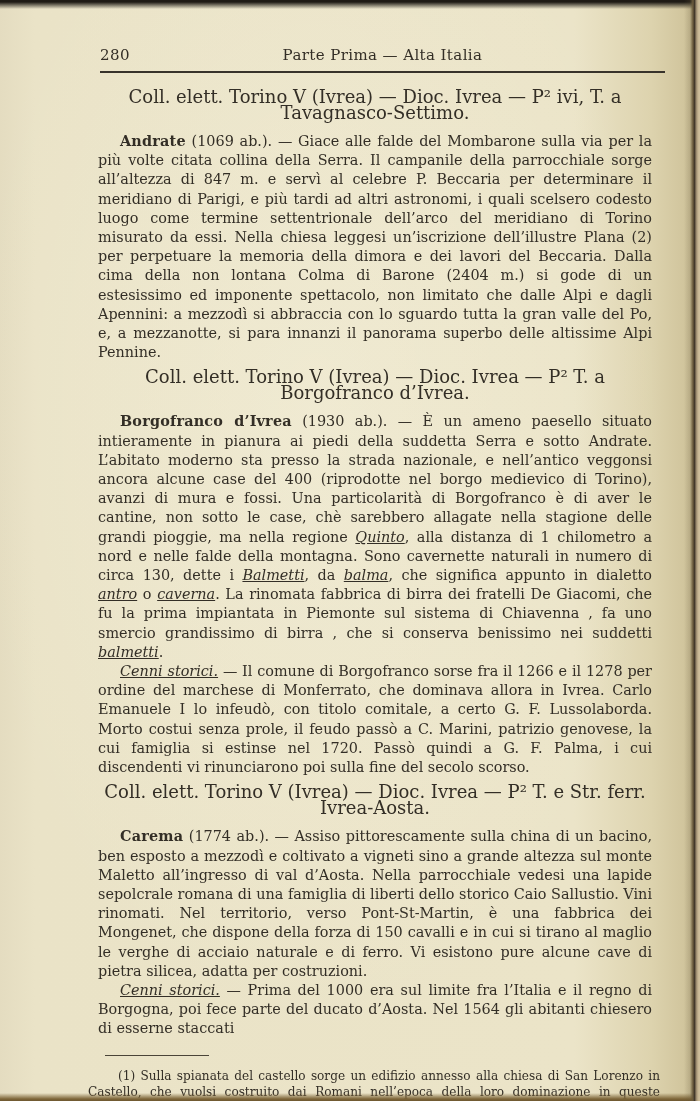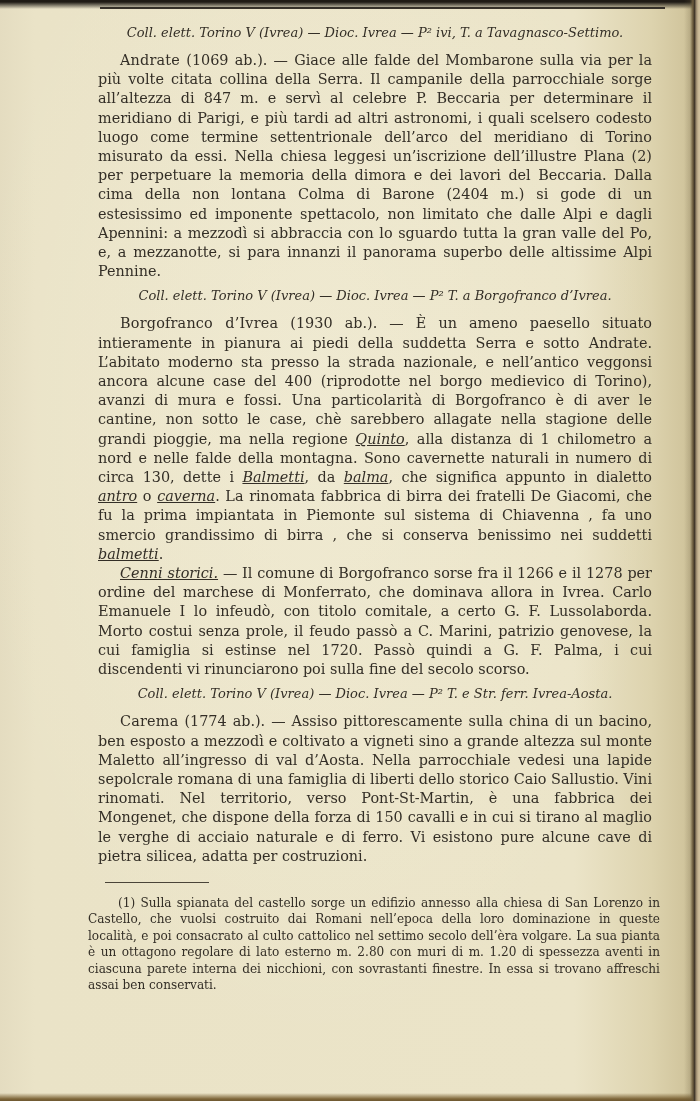--- a/index.html
+++ b/index.html
@@ -38,28 +38,27 @@
   main{
     margin:16px 48px 0 98px;
     width:554px;
   }
   .para{
     font-size:14.4px;
     line-height:19.2px;
     text-align:justify;
   }
   .para.indent{text-indent:22px;}
-  .b{font-weight:normal;letter-spacing:0.2px;}
+  .b{font-weight:bold;letter-spacing:0.2px;}
   .i{font-style:italic;text-decoration:underline;}
   .coll{
-    font-size:13px;
+    font-size:18px;
     line-height:16px;
     text-align:center;
     margin:7px 0 10px 0;
-    font-style:italic;
   }
   .fnrule{
     margin:16px 0 12px 7px;
     width:104px;
     border-top:1.5px solid #4a4438;
   }
   .footnotes{
     margin-left:-10px;
     margin-right:-8px;
   }
@@ -68,32 +67,37 @@
     line-height:16.4px;
     text-align:justify;
     text-indent:30px;
   }
 </style>
 </head>
 <body>
 
 <div class="scan">
 
+  <header class="pagehead">
+    <span class="pageno">280</span>
+    <span class="runtitle">Parte Prima — Alta Italia</span>
+  </header>
 
   <div class="headrule"></div>
 
   <main>
     <div id="blocks">
         <div class="coll"><span class="">Coll. elett. Torino V (Ivrea) — Dioc. Ivrea — P² ivi, T. a Tavagnasco-Settimo.</span></div>
         <div class="para indent"><span class="b">Andrate</span><span class=""> (1069 ab.). — Giace alle falde del Mombarone sulla via per la più volte citata collina della Serra. Il campanile della parrocchiale sorge all’altezza di 847 m. e servì al celebre P. Beccaria per determinare il meridiano di Parigi, e più tardi ad altri astronomi, i quali scelsero codesto luogo come termine settentrionale dell’arco del meridiano di Torino misurato da essi. Nella chiesa leggesi un’iscrizione dell’illustre Plana (2) per perpetuare la memoria della dimora e dei lavori del Beccaria. Dalla cima della non lontana Colma di Barone (2404 m.) si gode di un estesissimo ed imponente spettacolo, non limitato che dalle Alpi e dagli Apennini: a mezzodì si abbraccia con lo sguardo tutta la gran valle del Po, e, a mezzanotte, si para innanzi il panorama superbo delle altissime Alpi Pennine.</span></div>
         <div class="coll"><span class="">Coll. elett. Torino V (Ivrea) — Dioc. Ivrea — P² T. a Borgofranco d’Ivrea.</span></div>
         <div class="para indent"><span class="b">Borgofranco d’Ivrea</span><span class=""> (1930 ab.). — È un ameno paesello situato intieramente in pianura ai piedi della suddetta Serra e sotto Andrate. L’abitato moderno sta presso la strada nazionale, e nell’antico veggonsi ancora alcune case del 400 (riprodotte nel borgo medievico di Torino), avanzi di mura e fossi. Una particolarità di Borgofranco è di aver le cantine, non sotto le case, chè sarebbero allagate nella stagione delle grandi pioggie, ma nella regione </span><span class="i">Quinto</span><span class="">, alla distanza di 1 chilometro a nord e nelle falde della montagna. Sono cavernette naturali in numero di circa 130, dette i </span><span class="i">Balmetti</span><span class="">, da </span><span class="i">balma</span><span class="">, che significa appunto in dialetto </span><span class="i">antro</span><span class=""> o </span><span class="i">caverna</span><span class="">. La rinomata fabbrica di birra dei fratelli De Giacomi, che fu la prima impiantata in Piemonte sul sistema di Chiavenna , fa uno smercio grandissimo di birra , che si conserva benissimo nei suddetti </span><span class="i">balmetti</span><span class="">.</span></div>
         <div class="para indent"><span class="i">Cenni storici.</span><span class=""> — Il comune di Borgofranco sorse fra il 1266 e il 1278 per ordine del marchese di Monferrato, che dominava allora in Ivrea. Carlo Emanuele I lo infeudò, con titolo comitale, a certo G. F. Lussolaborda. Morto costui senza prole, il feudo passò a C. Marini, patrizio genovese, la cui famiglia si estinse nel 1720. Passò quindi a G. F. Palma, i cui discendenti vi rinunciarono poi sulla fine del secolo scorso.</span></div>
         <div class="coll"><span class="">Coll. elett. Torino V (Ivrea) — Dioc. Ivrea — P² T. e Str. ferr. Ivrea-Aosta.</span></div>
         <div class="para indent"><span class="b">Carema</span><span class=""> (1774 ab.). — Assiso pittorescamente sulla china di un bacino, ben esposto a mezzodì e coltivato a vigneti sino a grande altezza sul monte Maletto all’ingresso di val d’Aosta. Nella parrocchiale vedesi una lapide sepolcrale romana di una famiglia di liberti dello storico Caio Sallustio. Vini rinomati. Nel territorio, verso Pont-St-Martin, è una fabbrica dei Mongenet, che dispone della forza di 150 cavalli e in cui si tirano al maglio le verghe di acciaio naturale e di ferro. Vi esistono pure alcune cave di pietra silicea, adatta per costruzioni.</span></div>
+        <div class="para indent"><span class="i">Cenni storici.</span><span class=""> — Prima del 1000 era sul limite fra l’Italia e il regno di Borgogna, poi fece parte del ducato d’Aosta. Nel 1564 gli abitanti chiesero di esserne staccati</span></div>
       </div>
     <div class="fnrule"></div>
     <section class="footnotes" id="footnotes">
         <div class="footnote"><span class="">(1) Sulla spianata del castello sorge un edifizio annesso alla chiesa di San Lorenzo in Castello, che vuolsi costruito dai Romani nell’epoca della loro dominazione in queste località, e poi consacrato al culto cattolico nel settimo secolo dell’èra volgare. La sua pianta è un ottagono regolare di lato esterno m. 2.80 con muri di m. 1.20 di spessezza aventi in ciascuna parete interna dei nicchioni, con sovrastanti finestre. In essa si trovano affreschi assai ben conservati.</span></div>
       </section>
   </main>
 
   <div class="edge-top"></div>
   <div class="edge-bottom"></div>
   <div class="edge-right"></div>

